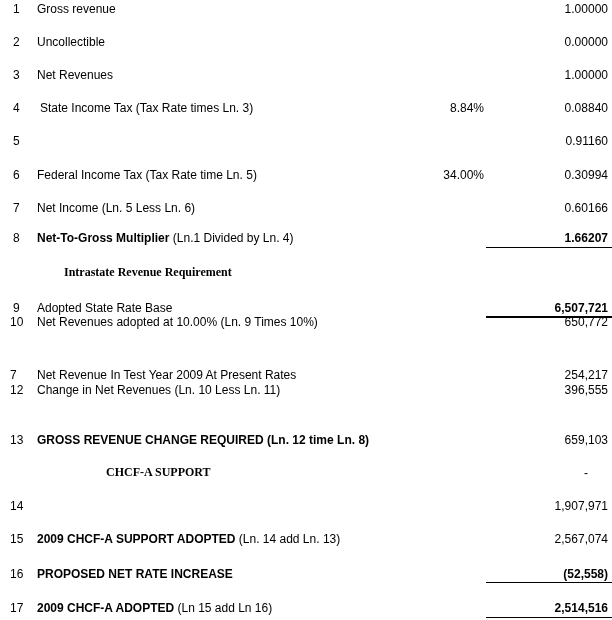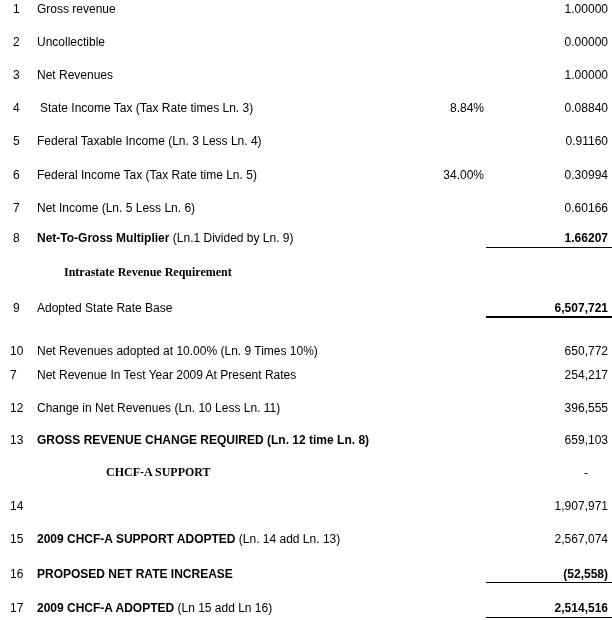--- a/index.html
+++ b/index.html
@@ -45,66 +45,65 @@
 
 <div class="row" style="top:100px">
   <span class="num">4</span>
   <span class="label indent">State Income Tax (Tax Rate times Ln. 3)</span>
   <span class="rate">8.84%</span>
   <span class="value">0.08840</span>
 </div>
 
 <div class="row" style="top:133px">
   <span class="num">5</span>
-  <span class="label">Federal Taxable Income (Ln. 3 Less Ln. 4)</span>
   <span class="value">0.91160</span>
 </div>
 
 <div class="row" style="top:167px">
   <span class="num">6</span>
   <span class="label">Federal Income Tax (Tax Rate time Ln. 5)</span>
   <span class="rate">34.00%</span>
   <span class="value">0.30994</span>
 </div>
 
 <div class="row" style="top:200px">
   <span class="num">7</span>
   <span class="label">Net Income (Ln. 5 Less Ln. 6)</span>
   <span class="value">0.60166</span>
 </div>
 
 <div class="row" style="top:230px">
   <span class="num">8</span>
-  <span class="label"><b>Net-To-Gross Multiplier</b><span> (Ln.1 Divided by Ln. 9)</span></span>
+  <span class="label"><b>Net-To-Gross Multiplier</b><span> (Ln.1 Divided by Ln. 4)</span></span>
   <b class="value">1.66207</b>
 </div>
 <div class="uline" style="top:247px"></div>
 
 <div class="heading" style="top:265px; left:64px;">Intrastate Revenue Requirement</div>
 
 <div class="row" style="top:300px">
   <span class="num">9</span>
   <span class="label">Adopted State Rate Base</span>
   <b class="value">6,507,721</b>
 </div>
 <div class="uline thick" style="top:316px"></div>
 
-<div class="row" style="top:343px">
+<div class="row" style="top:314px">
   <span class="num wide">10</span>
   <span class="label">Net Revenues adopted at 10.00% (Ln. 9 Times 10%)</span>
   <span class="value">650,772</span>
 </div>
 
 <div class="row" style="top:367px">
   <span class="num wide">7</span>
   <span class="label">Net Revenue In Test Year 2009 At Present Rates</span>
   <span class="value">254,217</span>
 </div>
 
-<div class="row" style="top:400px">
+<div class="row" style="top:382px">
   <span class="num wide">12</span>
   <span class="label">Change in Net Revenues (Ln. 10 Less Ln. 11)</span>
   <span class="value">396,555</span>
 </div>
 
 <div class="row" style="top:432px">
   <span class="num wide">13</span>
   <span class="label"><b>GROSS REVENUE CHANGE REQUIRED</b><b> (Ln. 12 time Ln. 8)</b></span>
   <span class="value">659,103</span>
 </div>

